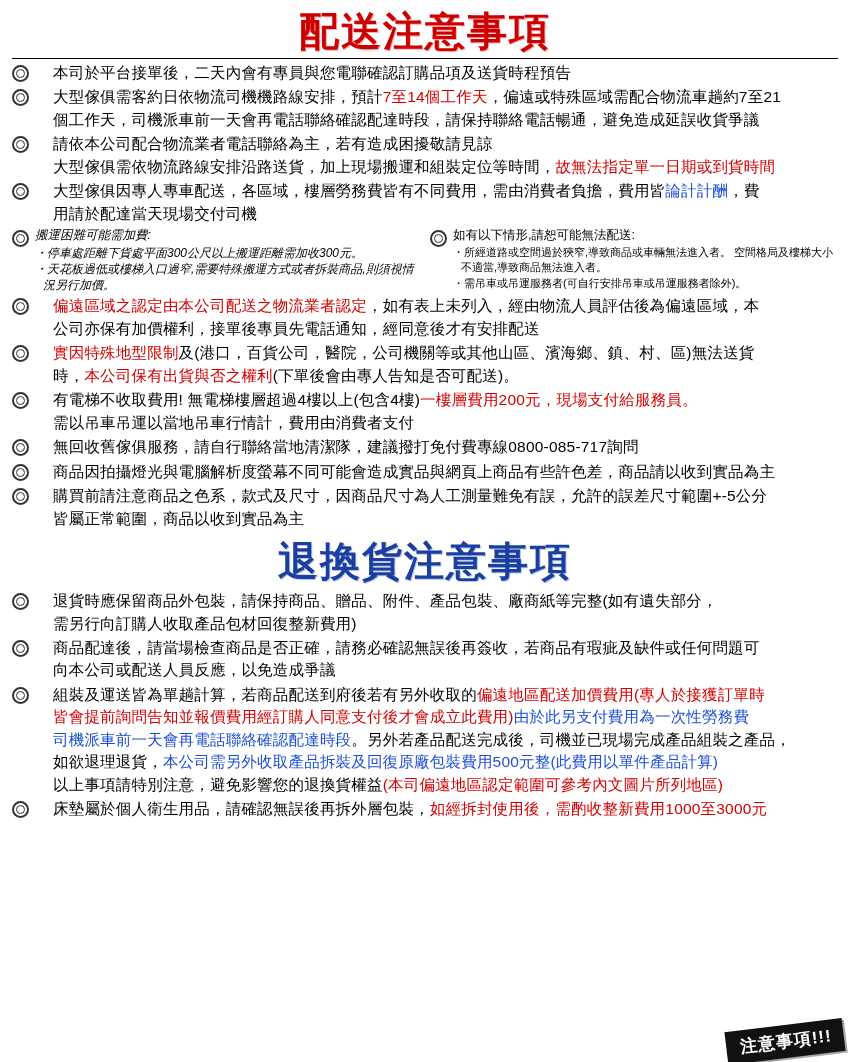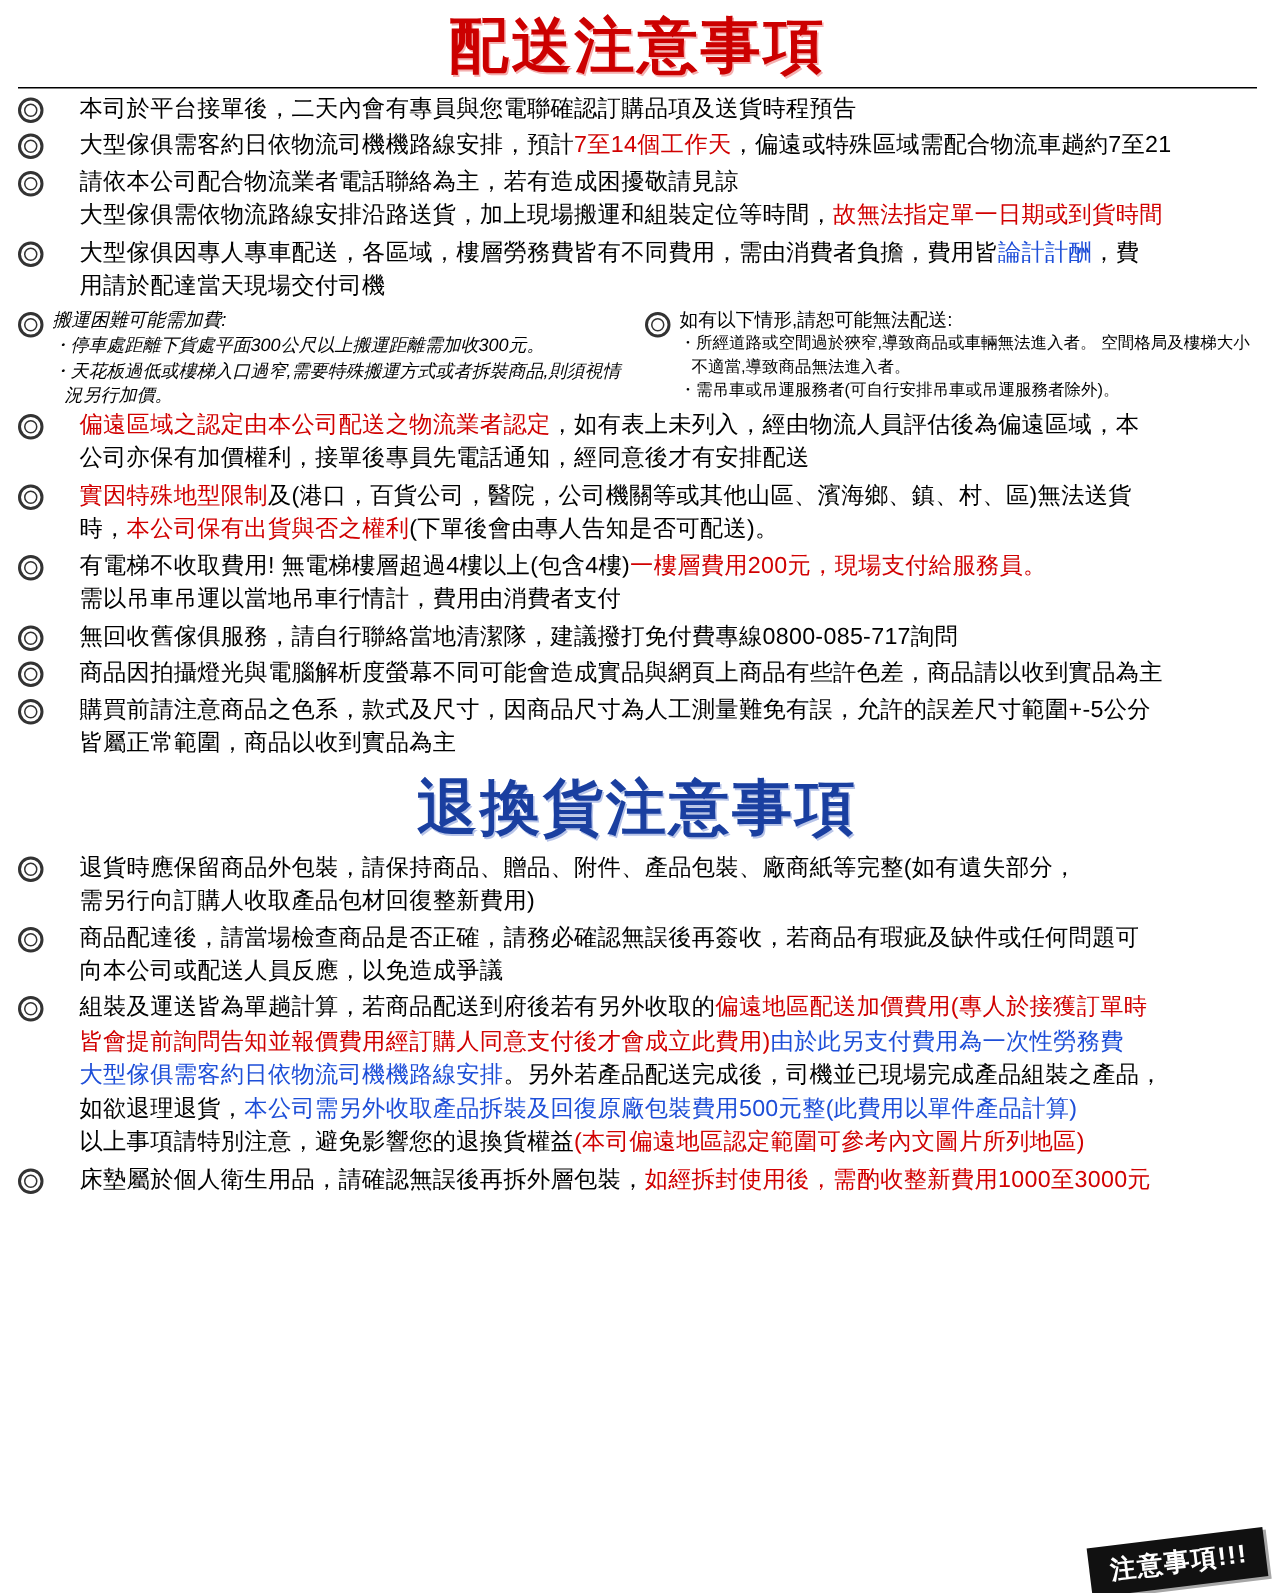--- a/index.html
+++ b/index.html
@@ -115,20 +115,21 @@
       <div class="item">
         <div class="bullet"></div>
         <div class="txt">
           <div><span>本司於平台接單後，二天內會有專員與您電聯確認訂購品項及送貨時程預告</span></div>
         </div>
       </div>
       <div class="item">
         <div class="bullet"></div>
         <div class="txt">
           <div><span>大型傢俱需客約日依物流司機機路線安排，預計</span><span class="red">7至14個工作天</span><span>，偏遠或特殊區域需配合物流車趟約7至21</span></div>
+          <div><span>個工作天，司機派車前一天會再電話聯絡確認配達時段，請保持聯絡電話暢通，避免造成延誤收貨爭議</span></div>
         </div>
       </div>
       <div class="item">
         <div class="bullet"></div>
         <div class="txt">
           <div><span>請依本公司配合物流業者電話聯絡為主，若有造成困擾敬請見諒</span></div>
           <div><span>大型傢俱需依物流路線安排沿路送貨，加上現場搬運和組裝定位等時間，</span><span class="red">故無法指定單一日期或到貨時間</span></div>
         </div>
       </div>
       <div class="item">
@@ -227,21 +228,21 @@
         <div class="txt">
           <div><span>商品配達後，請當場檢查商品是否正確，請務必確認無誤後再簽收，若商品有瑕疵及缺件或任何問題可</span></div>
           <div><span>向本公司或配送人員反應，以免造成爭議</span></div>
         </div>
       </div>
       <div class="item">
         <div class="bullet"></div>
         <div class="txt">
           <div><span>組裝及運送皆為單趟計算，若商品配送到府後若有另外收取的</span><span class="red">偏遠地區配送加價費用(專人於接獲訂單時</span></div>
           <div><span class="red">皆會提前詢問告知並報價費用經訂購人同意支付後才會成立此費用)</span><span class="blue">由於此另支付費用為一次性勞務費</span></div>
-          <div><span class="blue">大型傢俱需客約日依物流司機機路線安排</span><span>。另外若產品配送完成後，司機並已現場完成產品組裝之產品，</span></div>
+          <div><span class="blue">司機派車前一天會再電話聯絡確認配達時段</span><span>。另外若產品配送完成後，司機並已現場完成產品組裝之產品，</span></div>
           <div><span>如欲退理退貨，</span><span class="blue">本公司需另外收取產品拆裝及回復原廠包裝費用500元整(此費用以單件產品計算)</span></div>
           <div><span>以上事項請特別注意，避免影響您的退換貨權益</span><span class="red">(本司偏遠地區認定範圍可參考內文圖片所列地區)</span></div>
         </div>
       </div>
       <div class="item">
         <div class="bullet"></div>
         <div class="txt">
           <div><span>床墊屬於個人衛生用品，請確認無誤後再拆外層包裝，</span><span class="red">如經拆封使用後，需酌收整新費用1000至3000元</span></div>
         </div>
       </div>

